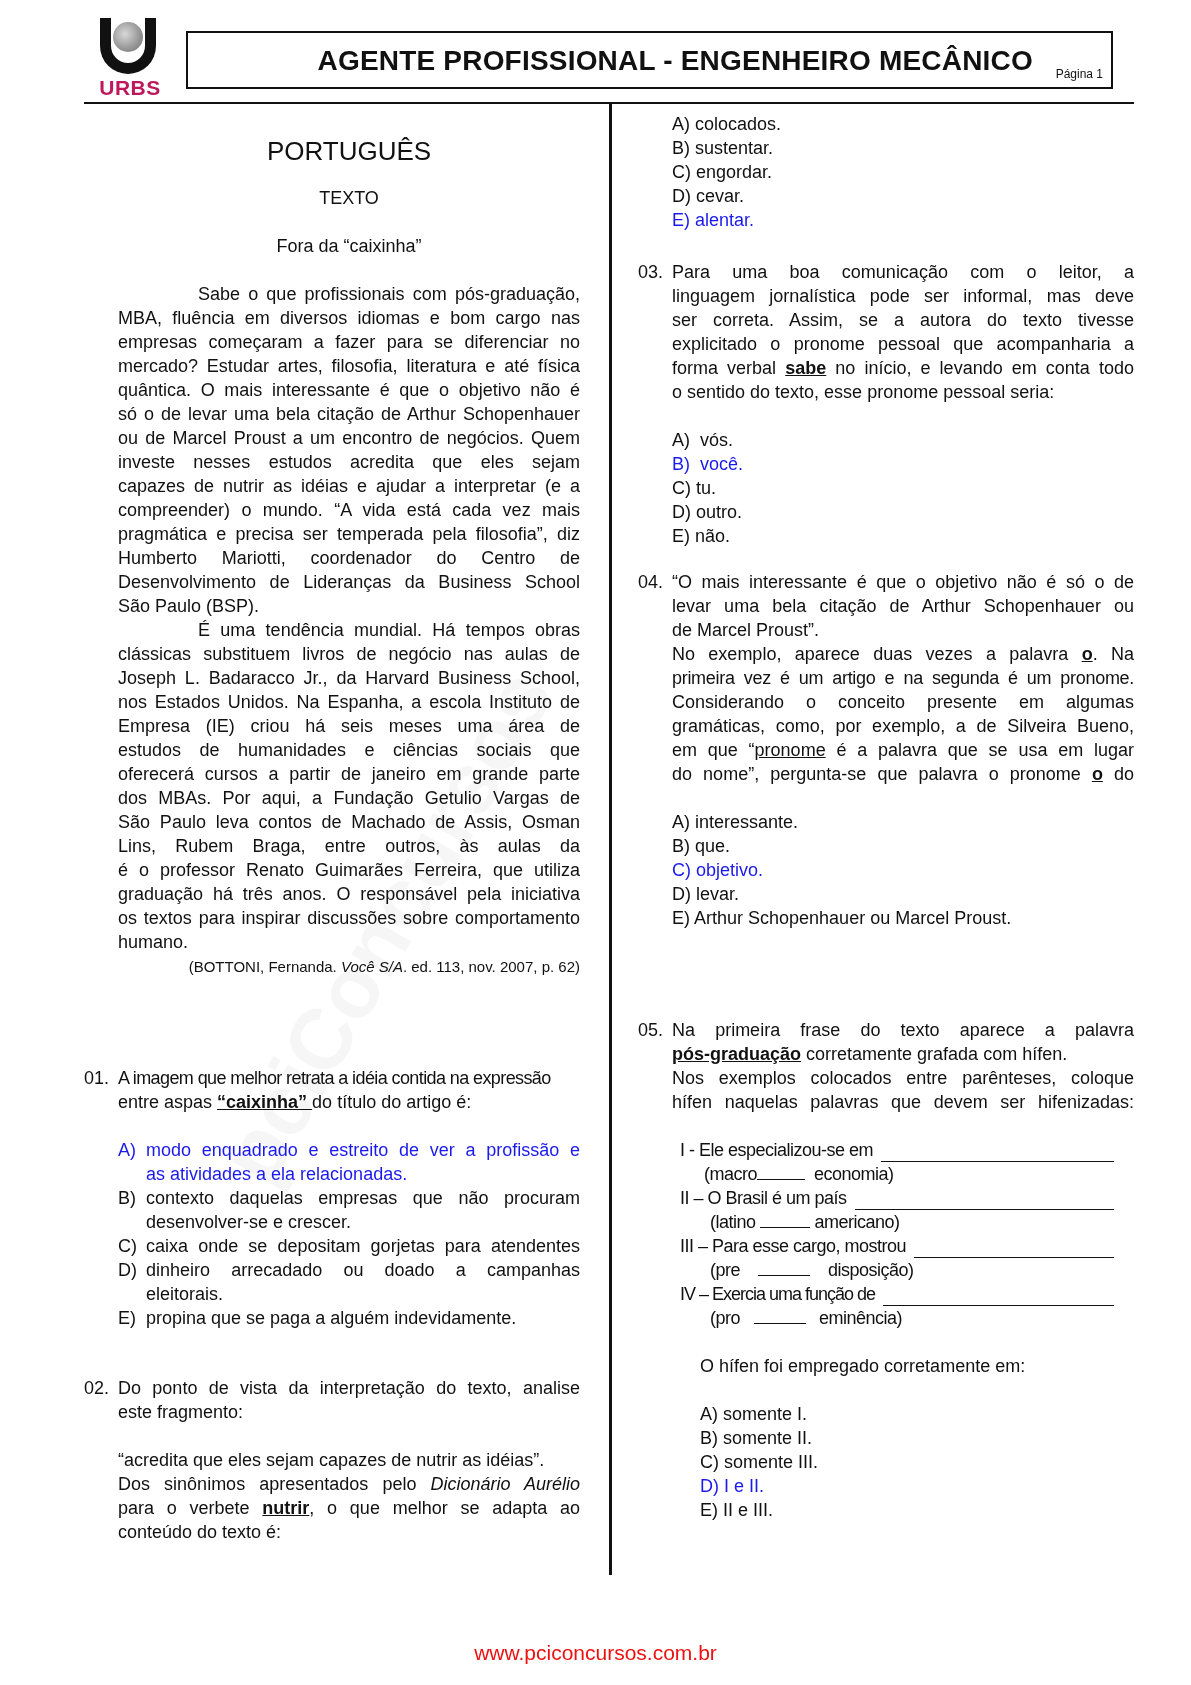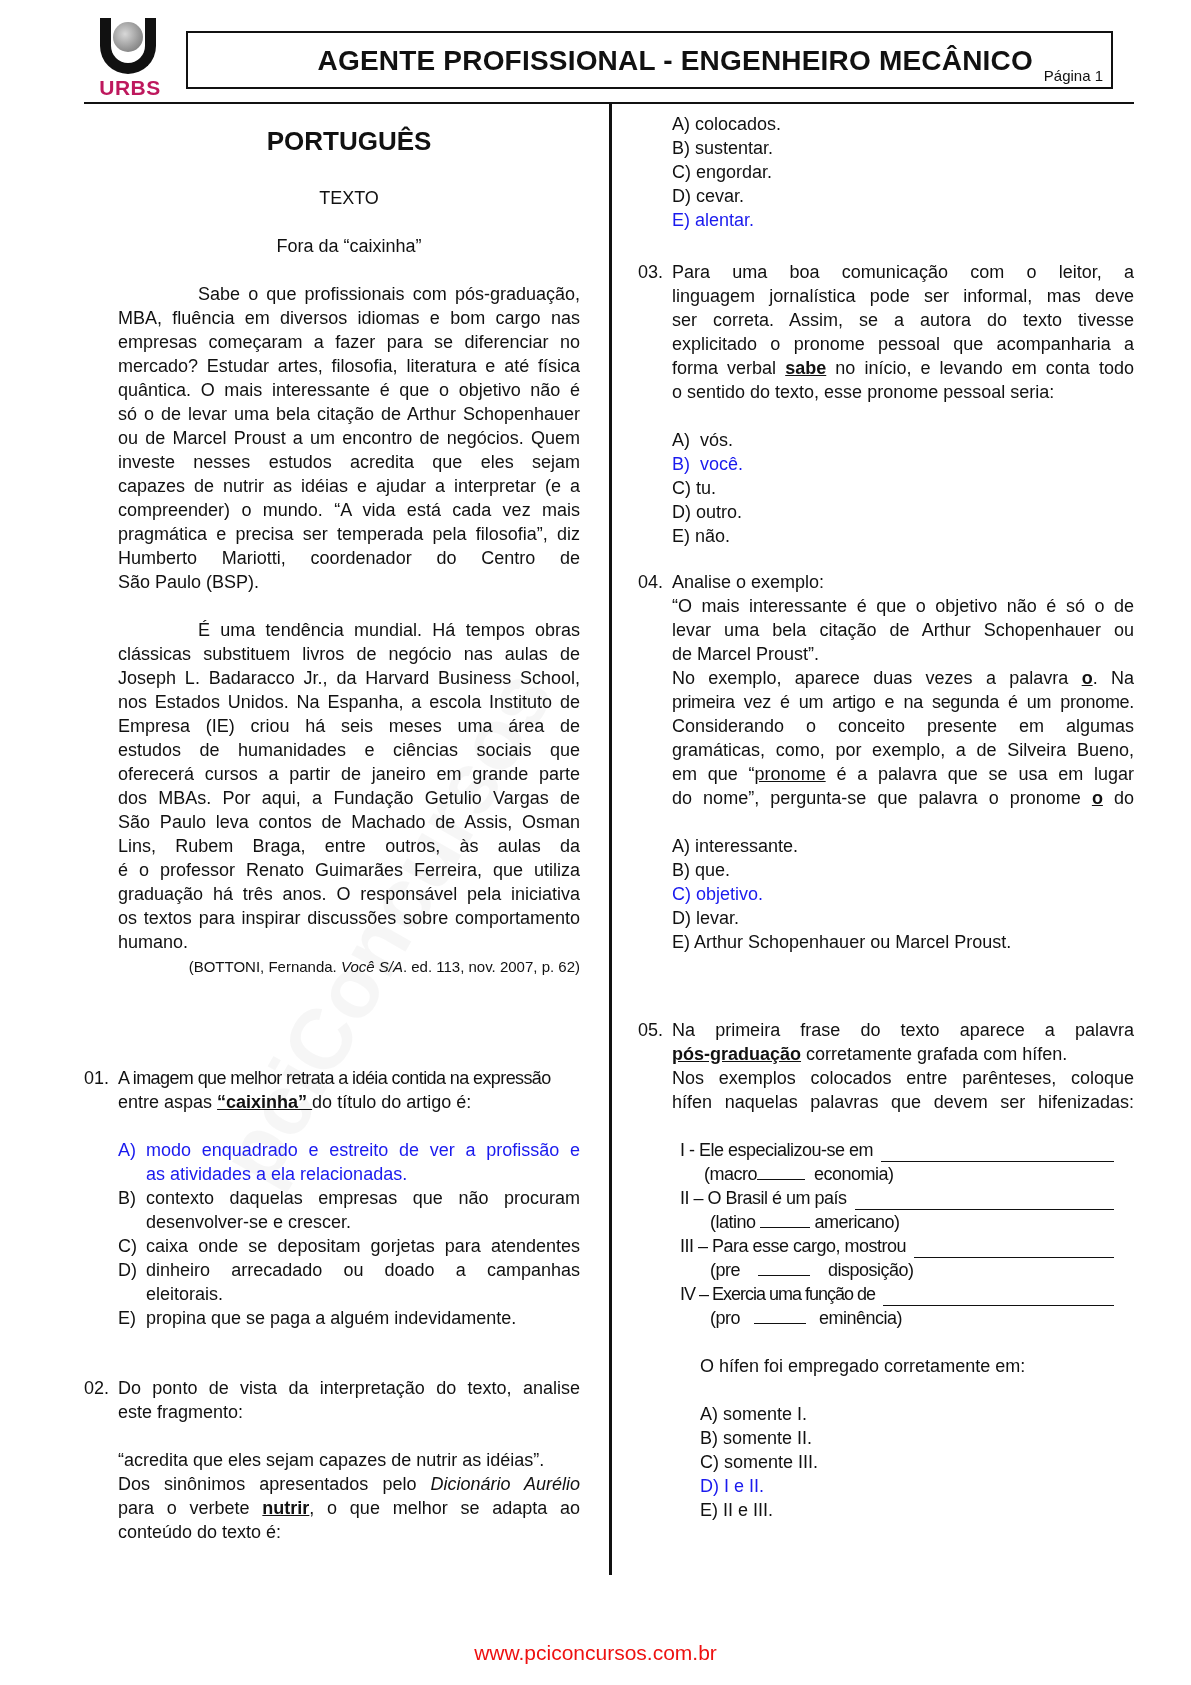--- a/index.html
+++ b/index.html
@@ -26,21 +26,21 @@
     }
     .title-box {
       left: 186px; top: 31px; width: 927px; height: 58px;
       border: 2px solid #111; box-sizing: border-box;
     }
     .title-box .title {
       position: absolute; left: 0; top: 12px; width: 845px; text-align: right;
       font-weight: bold; font-size: 28px; letter-spacing: 0.2px;
     }
     .title-box .page {
-      position: absolute; right: 8px; top: 34px; font-size: 15px;
+      position: absolute; right: 8px; top: 34px; font-size: 12px;
     }
     .header-rule { left: 84px; top: 102px; width: 1050px; height: 2px; background: #111; }
     .col-rule { left: 609px; top: 103px; width: 3px; height: 1472px; background: #111; }
 
     
     .t { font-size: 18px; line-height: 24px; }
     .spread { text-align: justify; text-align-last: justify; }
     .center { text-align: center; }
     .blue { color: #1a1aee; }
     .bu { font-weight: bold; text-decoration: underline; }
@@ -73,37 +73,38 @@
 </div>
 <div class="abs title-box">
   <div class="title">AGENTE PROFISSIONAL - ENGENHEIRO MECÂNICO</div>
   <div class="page">Página 1</div>
 </div>
 <div class="abs header-rule"></div>
 <div class="abs col-rule"></div>
 
 <div class="abs watermark">pciConcursos</div>
 
-<div class="abs" style="left:118px; width:462px; top:126px; text-align:center; font-weight:bold; font-size:26px;">PORTUGUÊS</div>
+<div class="abs" style="left:118px; width:462px; top:136px; text-align:center; font-weight:normal; font-size:26px;">PORTUGUÊS</div>
 <div class="abs t center" style="left:118px; width:462px; top:186px;">TEXTO</div>
 <div class="abs t center" style="left:118px; width:462px; top:234px;">Fora da “caixinha”</div>
 
 <div class="abs left-col t" style="top:282px;">
   <div class="spread" style="padding-left:80px;">Sabe o que profissionais com pós-graduação,</div>
   <div class="spread">MBA, fluência em diversos idiomas e bom cargo nas</div>
   <div class="spread">empresas começaram a fazer para se diferenciar no</div>
   <div class="spread">mercado? Estudar artes, filosofia, literatura e até física</div>
   <div class="spread">quântica. O mais interessante é que o objetivo não é</div>
   <div class="spread">só o de levar uma bela citação de Arthur Schopenhauer</div>
   <div class="spread">ou de Marcel Proust a um encontro de negócios. Quem</div>
   <div class="spread">investe nesses estudos acredita que eles sejam</div>
   <div class="spread">capazes de nutrir as idéias e ajudar a interpretar (e a</div>
   <div class="spread">compreender) o mundo. “A vida está cada vez mais</div>
   <div class="spread">pragmática e precisa ser temperada pela filosofia”, diz</div>
   <div class="spread">Humberto Mariotti, coordenador do Centro de</div>
+  <div class="spread">Desenvolvimento de Lideranças da Business School</div>
   <div>São Paulo (BSP).</div>
 </div>
 
 <div class="abs left-col t" style="top:618px;">
   <div class="spread" style="padding-left:80px;">É uma tendência mundial. Há tempos obras</div>
   <div class="spread">clássicas substituem livros de negócio nas aulas de</div>
   <div class="spread">Joseph L. Badaracco Jr., da Harvard Business School,</div>
   <div class="spread">nos Estados Unidos. Na Espanha, a escola Instituto de</div>
   <div class="spread">Empresa (IE) criou há seis meses uma área de</div>
   <div class="spread">estudos de humanidades e ciências sociais que</div>
@@ -188,21 +189,20 @@
     <div class="blue"><span>B)</span>&nbsp; <span>você.</span></div>
     <div><span>C)</span> <span>tu.</span></div>
     <div><span>D)</span> <span>outro.</span></div>
     <div><span>E)</span> <span>não.</span></div>
   </div>
 </div>
 
 <div class="abs t" style="left:638px; width:496px; top:570px;">
   <span class="qnum">04.</span>
   <div style="padding-left:34px;">
-    <div>Analise o exemplo:</div>
     <div class="spread">“O mais interessante é que o objetivo não é só o de</div>
     <div class="spread">levar uma bela citação de Arthur Schopenhauer ou</div>
     <div>de Marcel Proust”.</div>
     <div class="spread"><span>No exemplo, aparece duas vezes a palavra </span><span class="bu">o</span><span>. Na</span></div>
     <div class="spread" style="letter-spacing:-0.3px;">primeira vez é um artigo e na segunda é um pronome.</div>
     <div class="spread">Considerando o conceito presente em algumas</div>
     <div class="spread">gramáticas, como, por exemplo, a de Silveira Bueno,</div>
     <div class="spread"><span>em que  “</span><span class="u1">pronome</span><span> é a palavra que se usa em lugar</span></div>
     <div class="spread"><span>do nome”, pergunta-se que palavra o pronome </span><span class="bu">o</span><span> do</span></div>
     <div style="height:24px;"></div>

